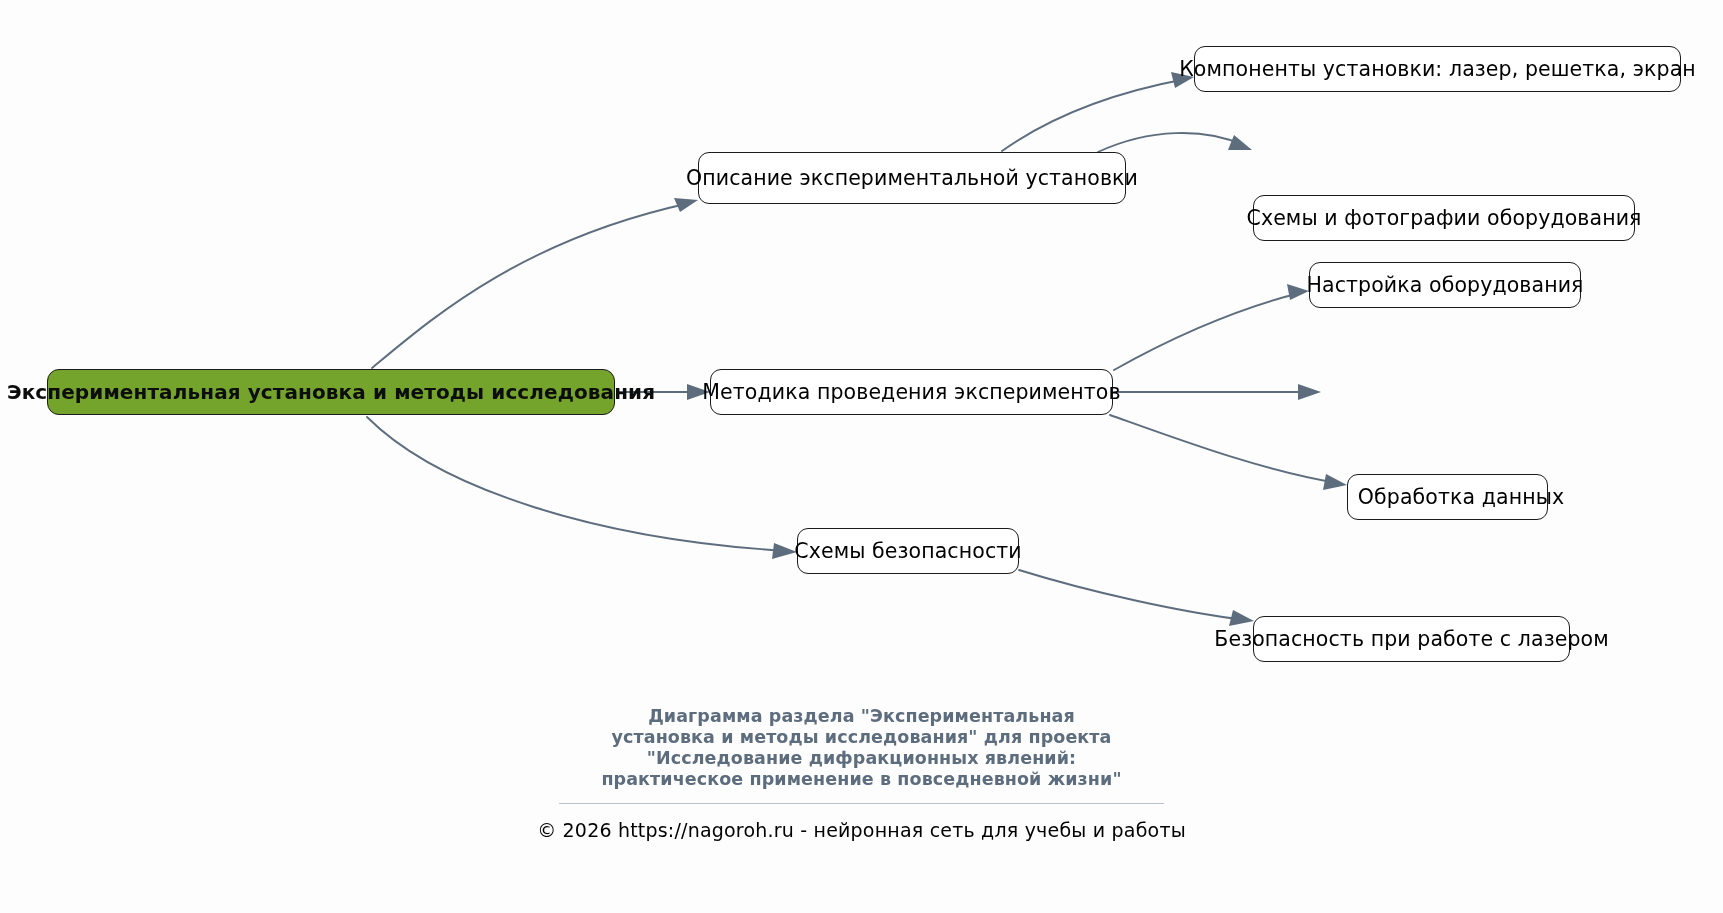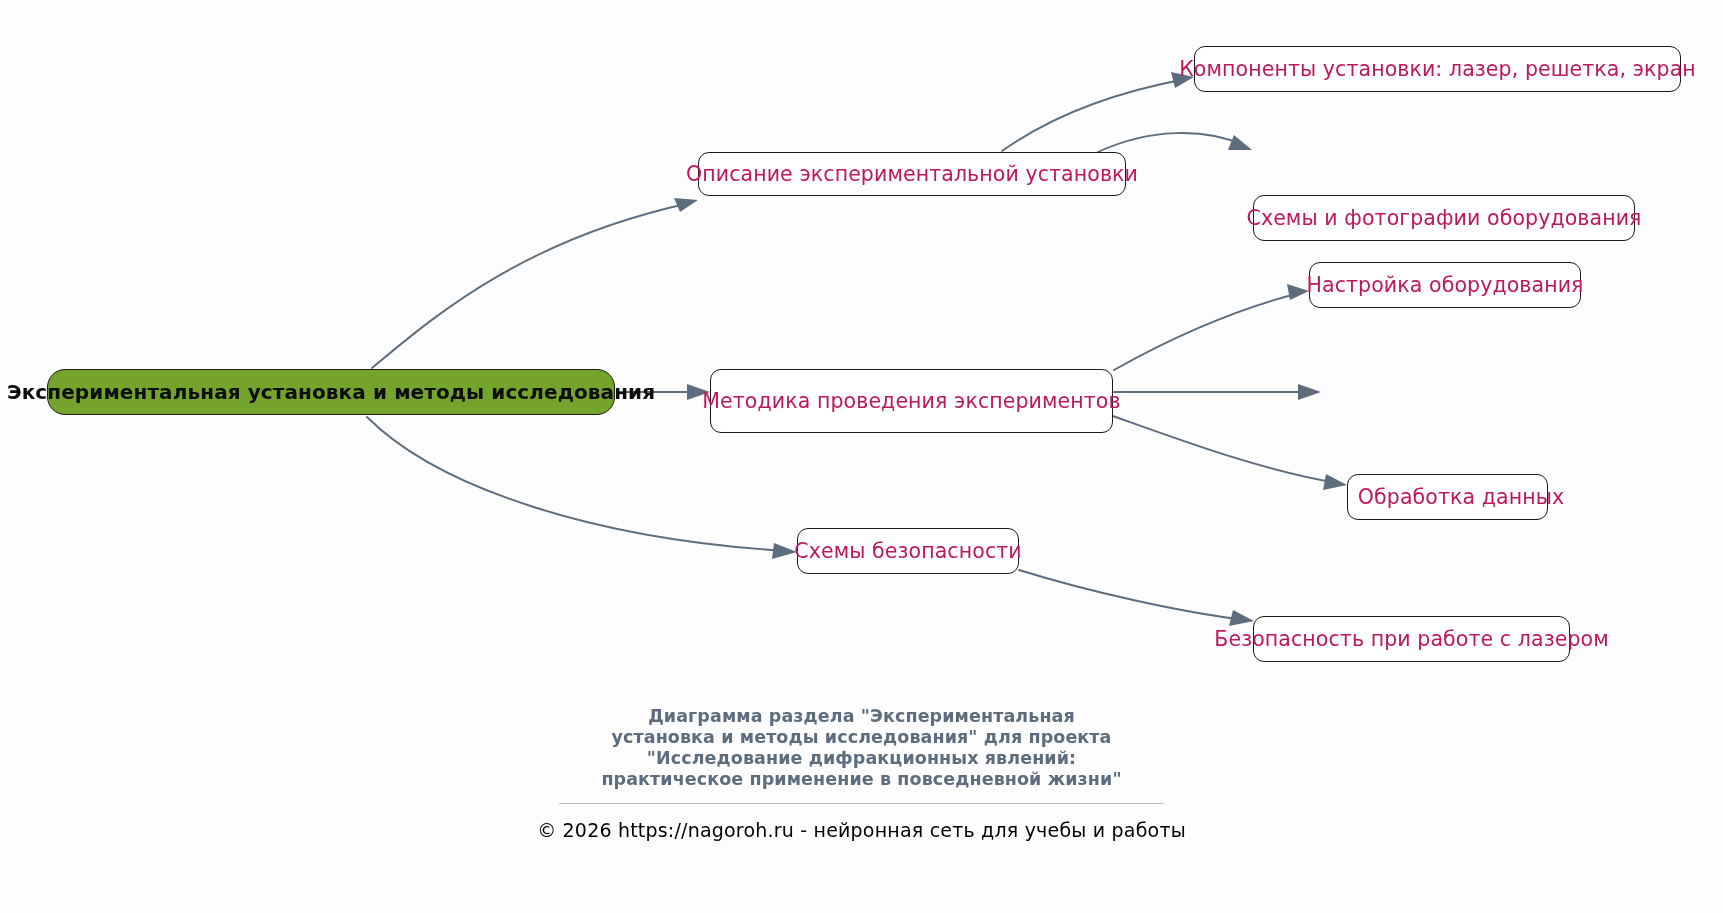--- a/index.html
+++ b/index.html
@@ -45,43 +45,43 @@
   
   .node {
     position: absolute;
     box-sizing: border-box;
     display: flex;
     align-items: center;
     justify-content: center;
     border: 1.7px solid #1b1b1b;
     border-radius: 11px;
     background: #ffffff;
-    color: #be185d;
+    color: #000000;
     font-size: 20.5px;
     font-weight: 400;
     line-height: 1;
     white-space: nowrap;
     letter-spacing: 0.1px;
     padding: 0 14px;
   }
   .node.root {
     background: #74a42c;
     border-color: #1b1b1b;
     color: #0d0d0d;
     font-weight: 700;
     font-size: 20px;
     border-radius: 12px;
   }
 
   
-  #node-root          { left: 47px;   top: 369px; width: 568px;  height: 46px; border-radius: 18px; }
-  #node-setup-desc    { left: 698px;  top: 152px; width: 428px;  height: 44px; }
+  #node-root          { left: 47px;   top: 369px; width: 568px;  height: 46px; }
+  #node-setup-desc    { left: 698px;  top: 152px; width: 428px;  height: 52px; }
   #node-components    { left: 1194px; top: 46px;  width: 487px;  height: 46px; }
   #node-schemes       { left: 1253px; top: 152px; width: 382px;  height: 46px; margin-top: 43px; }
-  #node-methods       { left: 710px;  top: 369px; width: 403px;  height: 64px; }
+  #node-methods       { left: 710px;  top: 369px; width: 403px;  height: 46px; }
   #node-tuning        { left: 1309px; top: 262px; width: 272px;  height: 46px; }
   #node-measure       { left: 1321px; top: 369px; width: 248px;  height: 46px; }
   #node-processing    { left: 1347px; top: 474px; width: 201px;  height: 46px; padding-left: 41px; }
   #node-safety        { left: 797px;  top: 528px; width: 222px;  height: 46px; }
   #node-laser-safety  { left: 1253px; top: 616px; width: 317px;  height: 46px; }
 
   
   #caption-block {
     position: absolute;
     left: 0;

